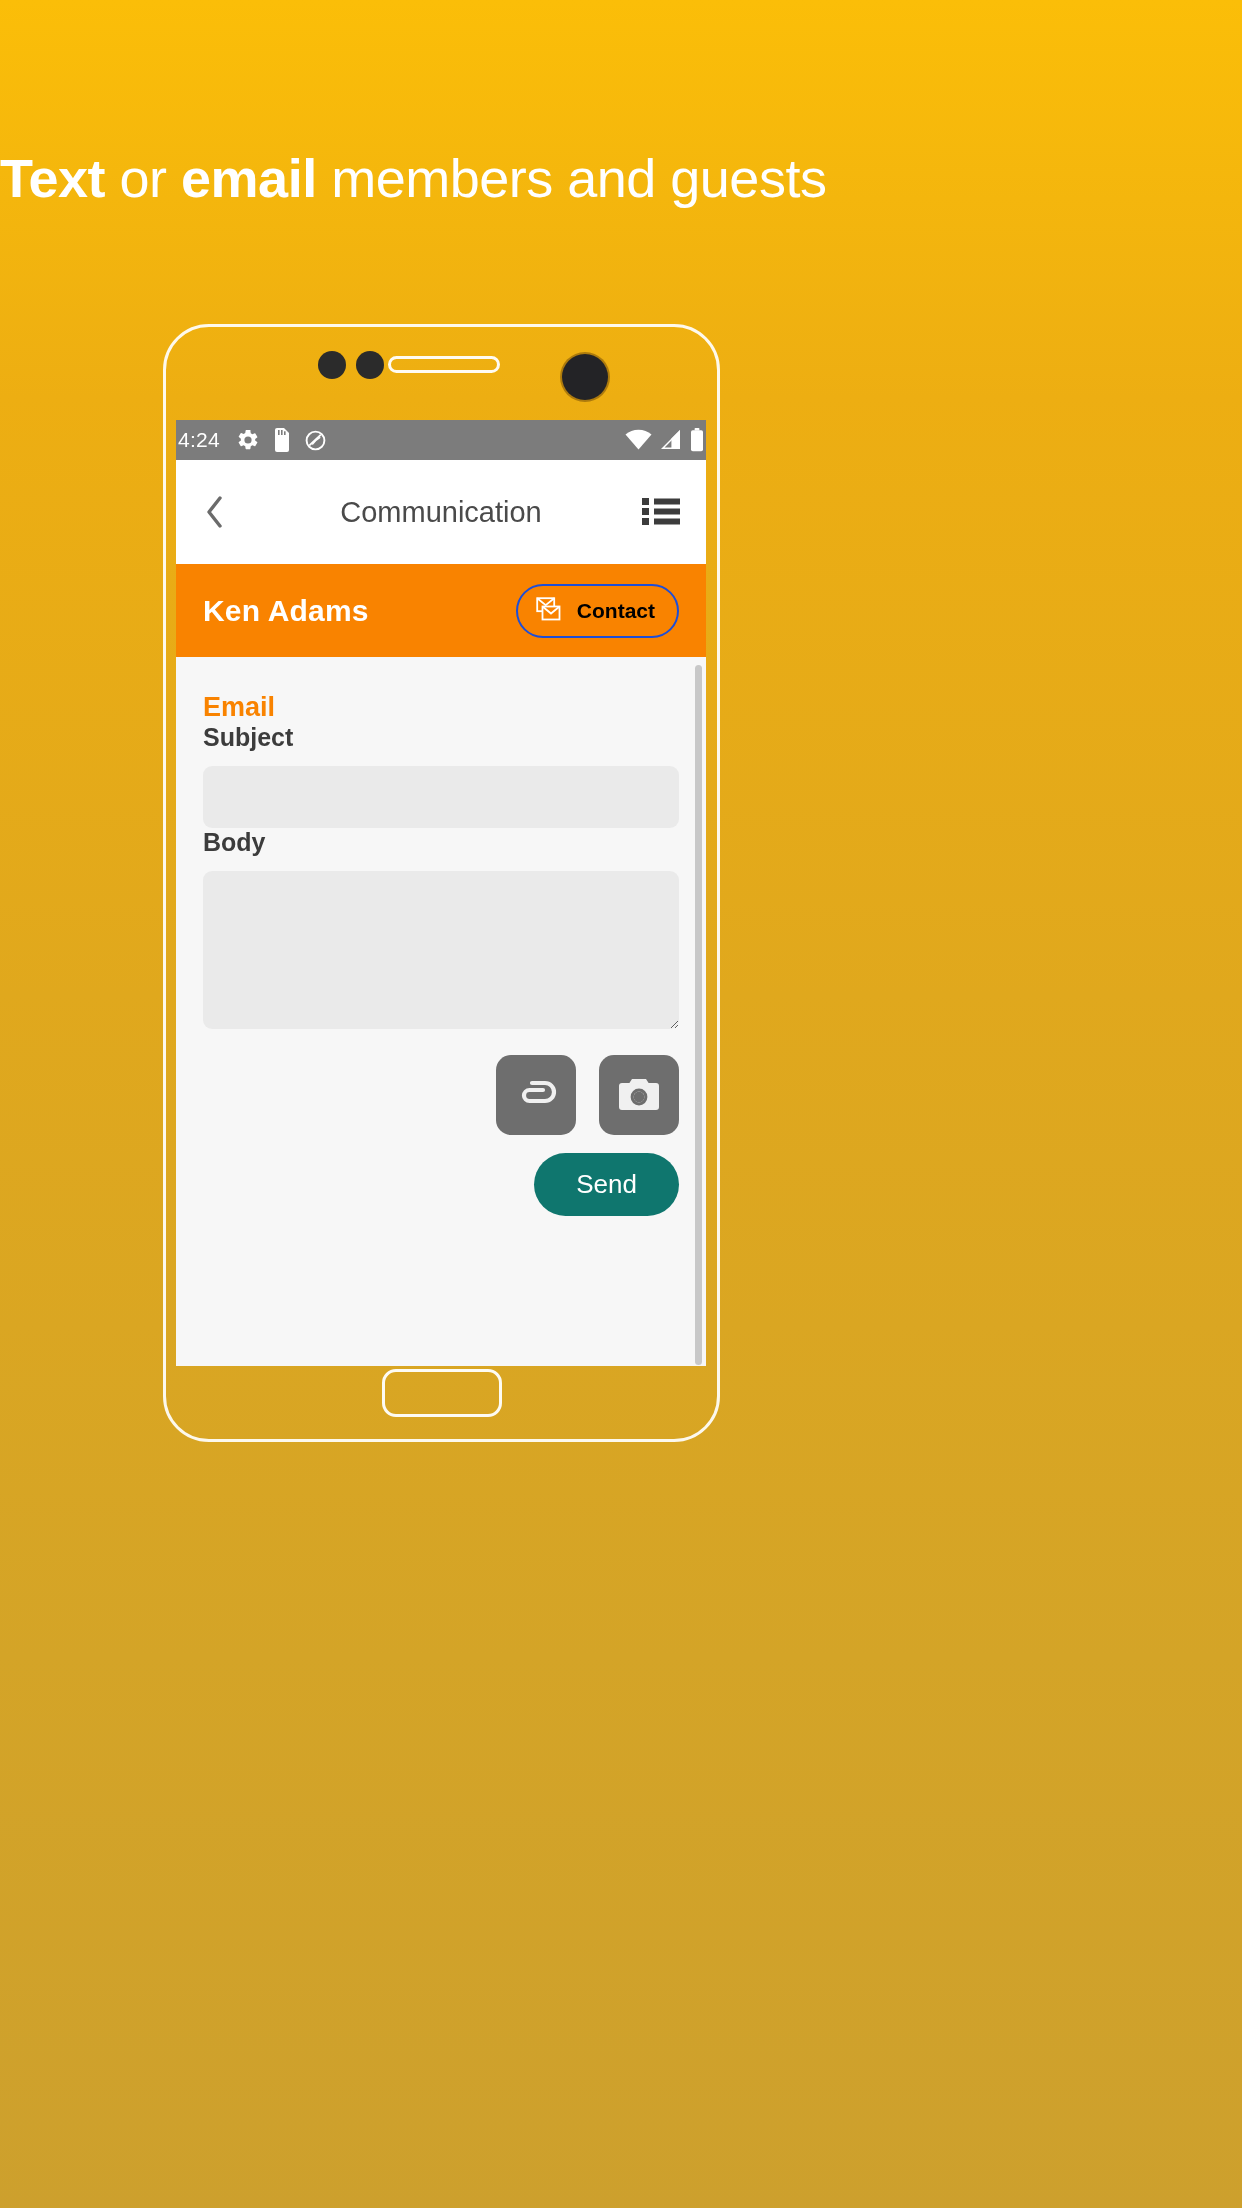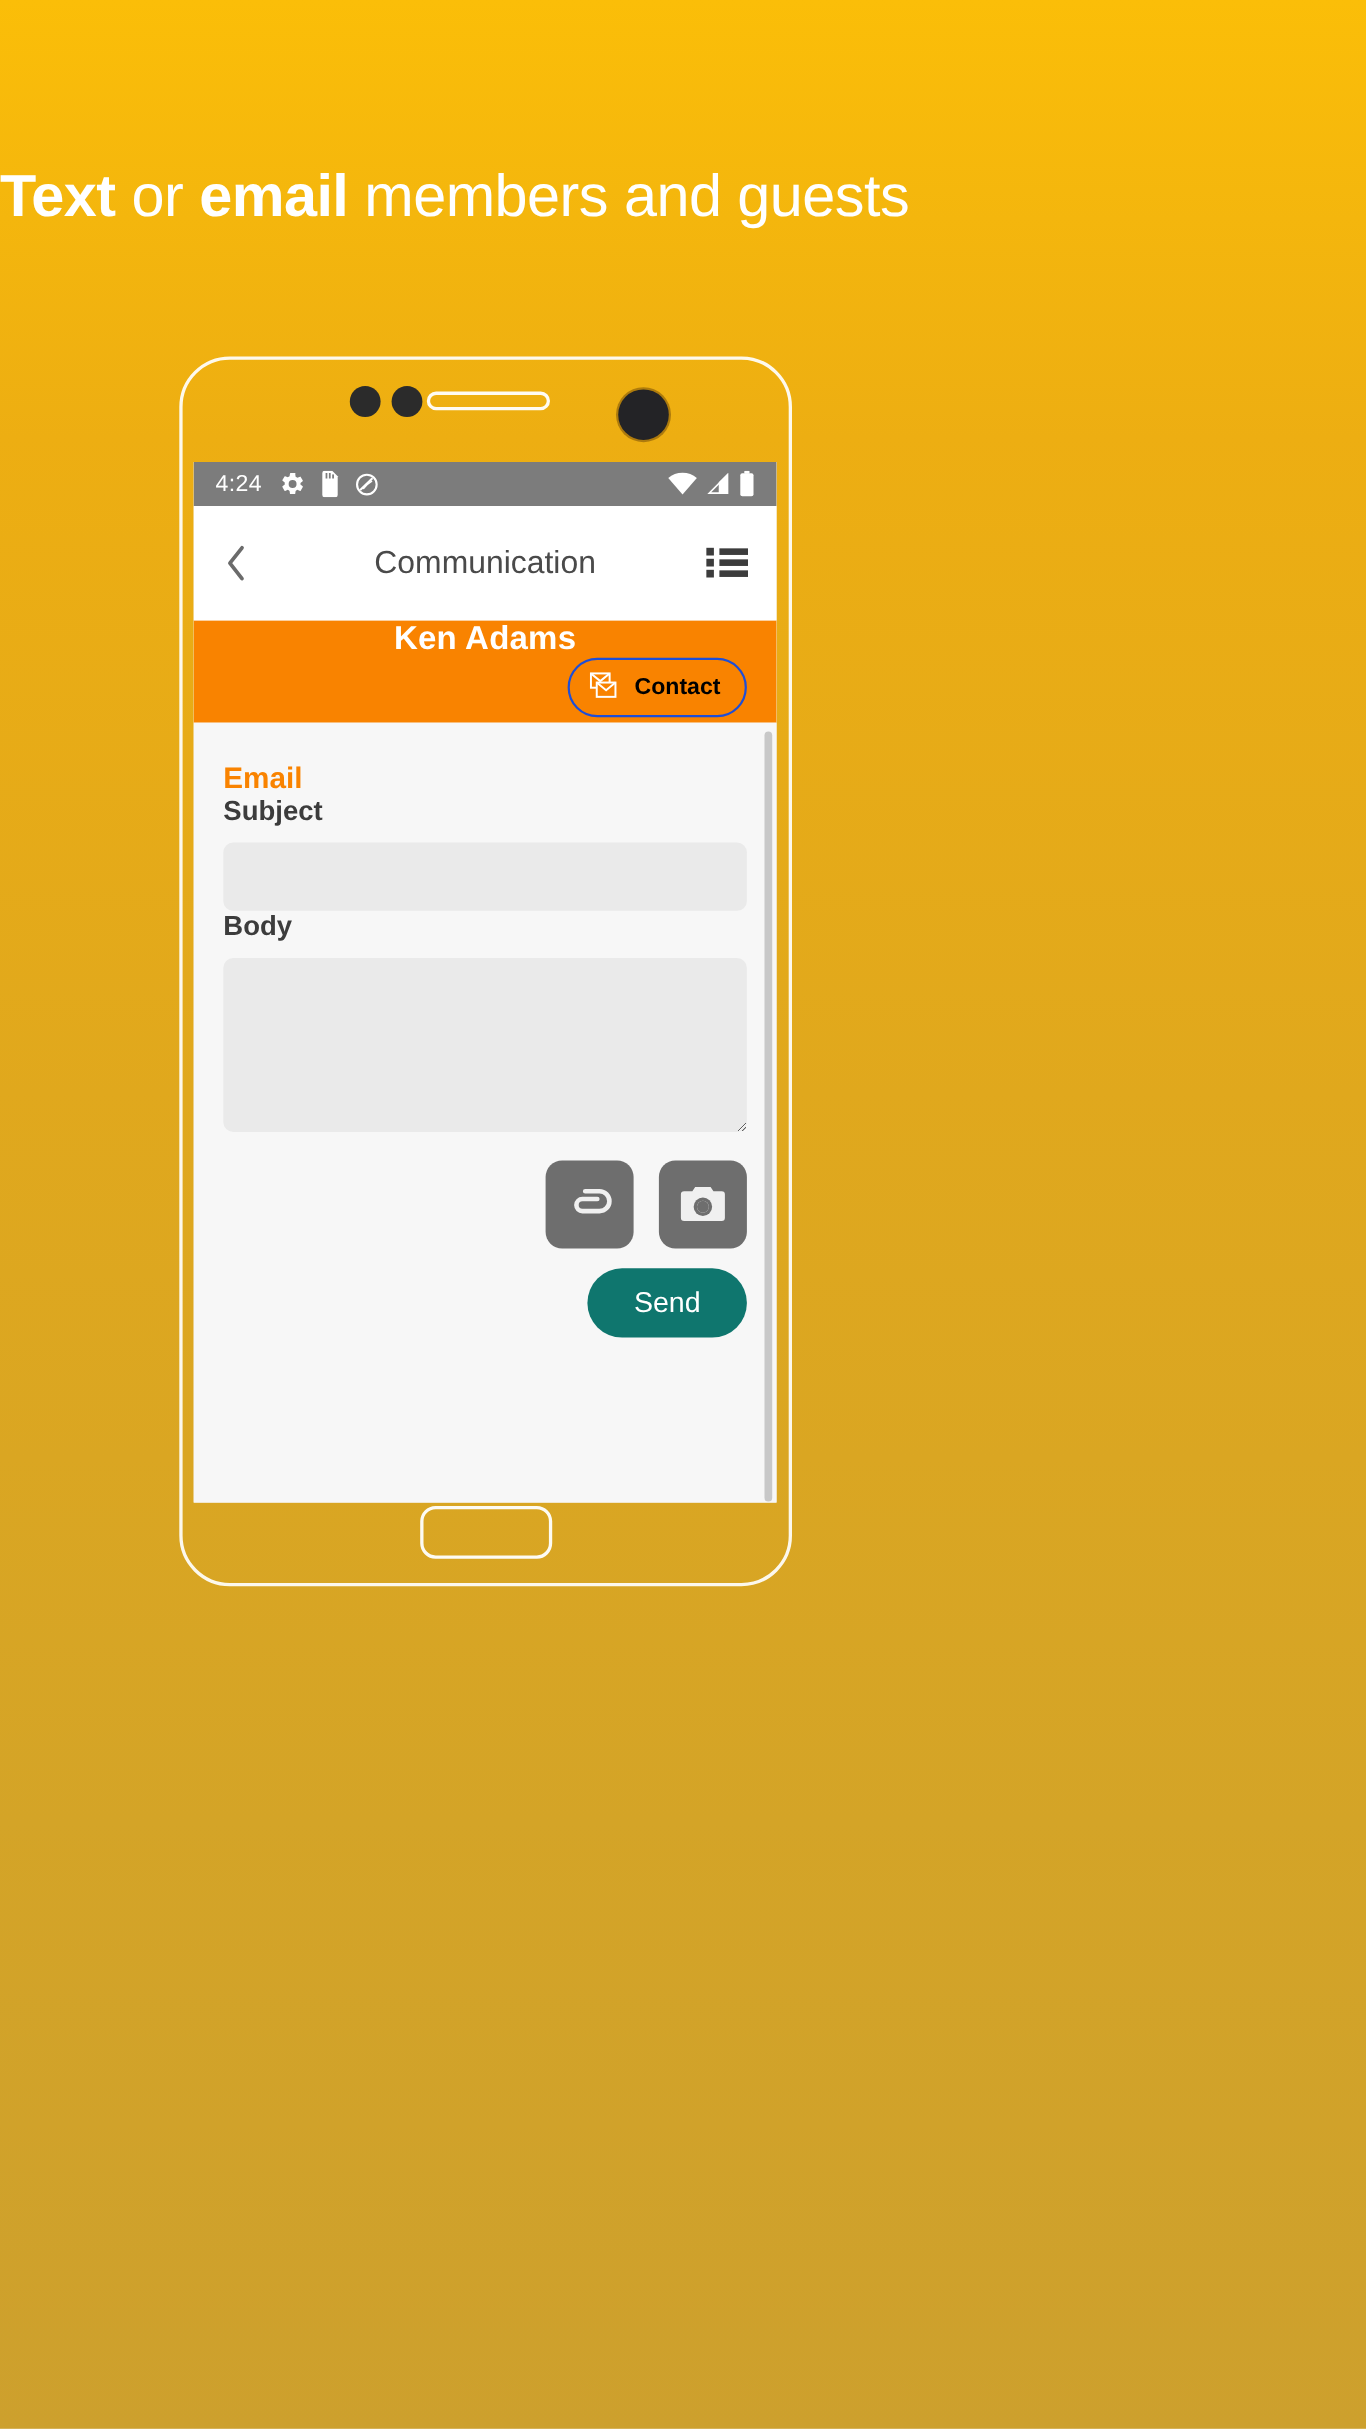--- a/index.html
+++ b/index.html
@@ -68,21 +68,21 @@
     left: 176px; top: 420px;
     width: 530px; height: 946px;
     background: #F7F7F7;
     overflow: hidden;
   }
 
   
   .status-bar {
     height: 40px; background: #7C7C7C;
     display: flex; align-items: center;
-    padding: 0 20px;
+    padding: 0 2px;
     color: #FFFFFF;
   }
   .status-time { font-size: 21px; font-weight: 400; letter-spacing: 0.3px; }
   .status-left-icons { display: flex; align-items: center; gap: 13px; margin-left: 16px; }
   .status-right-icons { margin-left: auto; display: flex; align-items: center; gap: 7px; }
   .sb-icon { display: block; }
 
   
   .app-bar {
     height: 104px; background: #FFFFFF;
@@ -97,21 +97,20 @@
     font-size: 29px; color: #4A4A4A; font-weight: 400;
     pointer-events: none;
   }
   .menu-list-icon { margin-left: auto; width: 38px; height: 30px; }
 
   
   .contact-header {
     height: 93px; background: #F98300;
     display: flex; align-items: center;
     padding: 0 27px;
-    flex-direction: column;
   }
   .contact-name {
     color: #FFFFFF; font-size: 30px; font-weight: 700; letter-spacing: 0.2px;
   }
   .contact-btn {
     margin-left: auto;
     display: flex; align-items: center; gap: 11px;
     border: 2px solid #1d4ed8;
     border-radius: 34px;
     padding: 11px 22px 11px 18px;

